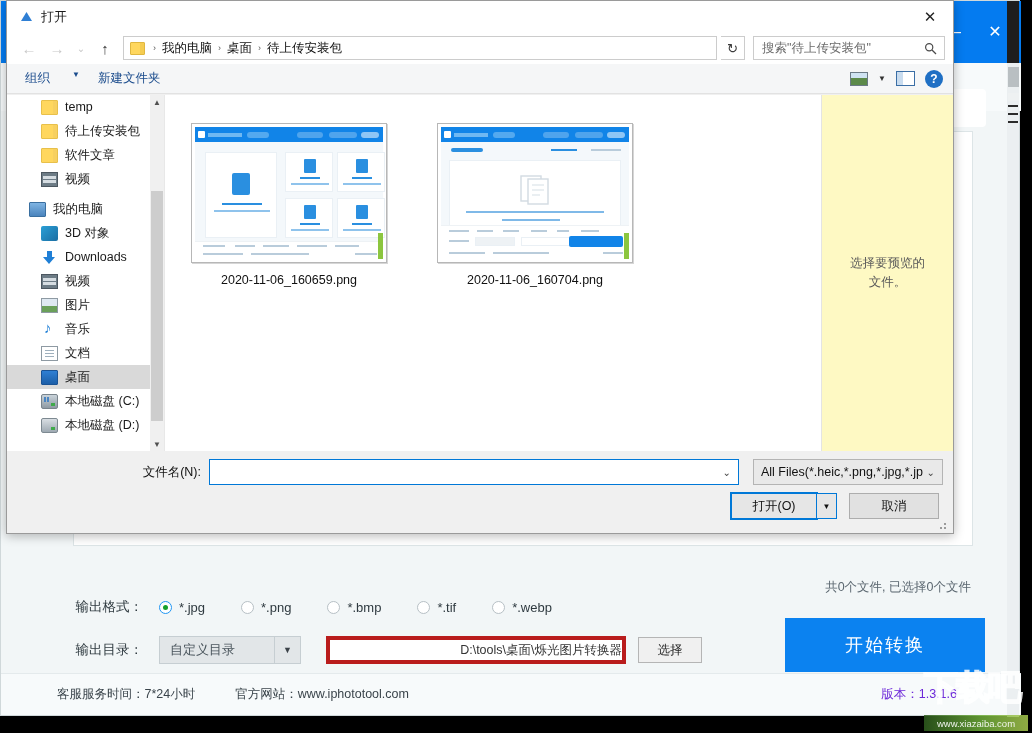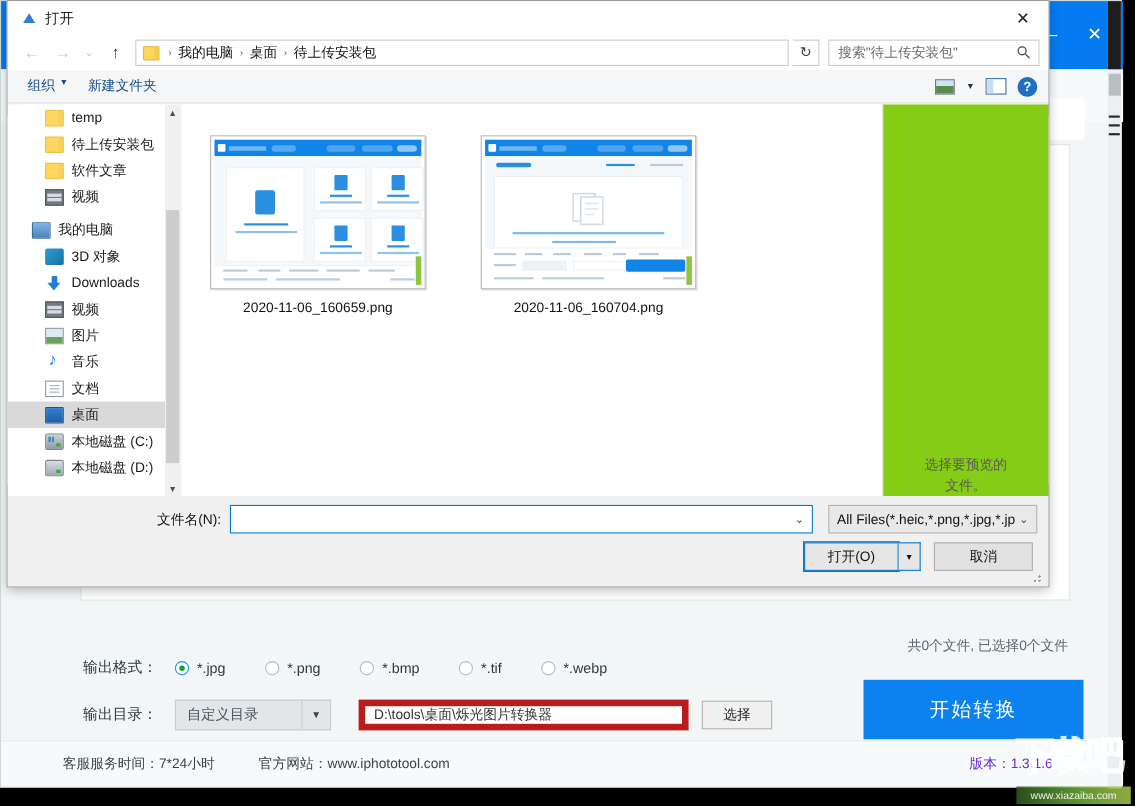--- a/index.html
+++ b/index.html
@@ -84,23 +84,23 @@
     border: 1px solid #c6ced2; display: flex; align-items: center;
     font-size: 13px; color: #4a555c; padding-left: 10px; position: relative;
   }
   .sel-box .arrow {
     position: absolute; right: 0; top: 0; width: 26px; height: 26px;
     display: flex; align-items: center; justify-content: center;
     border-left: 1px solid #c6ced2; font-size: 9px; color: #3c4349;
   }
   .path-box {
     margin-left: 25px; width: 300px; height: 28px;
-    background: #fff; border: 6px solid #b91c1c;
+    background: #fff; border: 4px solid #b91c1c;
     display: flex; align-items: center; padding-left: 8px;
-    font-size: 12.5px; color: #333;
+    font-size: 12.5px; color: #333; justify-content: flex-end;
   }
   .pick-btn {
     margin-left: 12px; width: 64px; height: 26px;
     background: #f0f0f0; border: 1px solid #b5b5b5;
     display: flex; align-items: center; justify-content: center;
     font-size: 12.5px; color: #222;
   }
   .start-btn {
     position: absolute; left: 784px; top: 617px;
     width: 200px; height: 54px; background: #0b82f0;
@@ -187,21 +187,21 @@
   .searchbox .ph { padding-left: 8px; font-size: 12.5px; color: #6b6b6b; }
   .searchbox .mag { position: absolute; right: 7px; top: 4px; color: #4a4a4a; }
 
   .dlg-toolbar {
     height: 30px; background: #f5f6f7;
     border-bottom: 1px solid #e2e2e2;
     display: flex; align-items: center; position: relative;
   }
   .tb-item {
     margin-left: 18px; font-size: 12.5px; color: #1a4b8c;
-    display: flex; align-items: flex-start; gap: 4px;
+    display: flex; align-items: flex-start; gap: 22px;
   }
   .tb-caret { font-size: 8px; color: #1a4b8c; }
   .tb-right { position: absolute; right: 10px; display: flex; align-items: center; gap: 10px; }
   .ico-view {
     width: 18px; height: 14px; border: 1px solid #6b7a86;
     background: linear-gradient(#cfe3f2 0 45%, #5c8a4a 45% 100%);
   }
   .ico-caret { font-size: 8px; color: #333; }
   .ico-pane {
     width: 19px; height: 15px; border: 1.5px solid #3b6ea5; position: relative; background:#fff;
@@ -300,22 +300,22 @@
   .mini-body { position:absolute; left:0; top:15px; right:0; bottom:18px; background:#f4f8fb; }
   .mcard { position:absolute; background:#fff; border:1px solid #eaf0f5; }
   .micon { position:absolute; background:#2a8fe0; }
   .mtext { position:absolute; height:2px; background:#8fc3ec; }
   .mfoot { position:absolute; left:0; bottom:0; right:0; height:18px; background:#fff; border-top:1px solid #eef2f5; }
   .mfoot .l { position:absolute; height:2px; background:#b9ccdb; }
   .mblue { position:absolute; background:#1184e8; border-radius:2px; }
   .mgreen { position:absolute; right:0; bottom:0; width:5px; height:26px; background:#8cc63f; }
 
   .preview {
-    width: 151px; background: #84cc16; border-left: 1px solid #e4e4e4;
-    display: flex; align-items: flex-end; justify-content: center;
+    width: 132px; background: #fef9c3; border-left: 1px solid #e4e4e4;
+    display: flex; align-items: center; justify-content: center;
   }
   .preview .pt {
     font-size: 12.5px; color: #5a5a5a; text-align: center; line-height: 19px; width: 80px;
   }
 
   .dlg-bottom {
     position: absolute; left: 0; right: 0; bottom: 0; height: 82px; background: #f0f0f0;
   }
   .fname-row { position: absolute; left: 0; top: 8px; display: flex; align-items: center; }
   .fname-lbl { width: 202px; text-align: right; padding-right: 8px; font-size: 12.5px; color: #111; }

